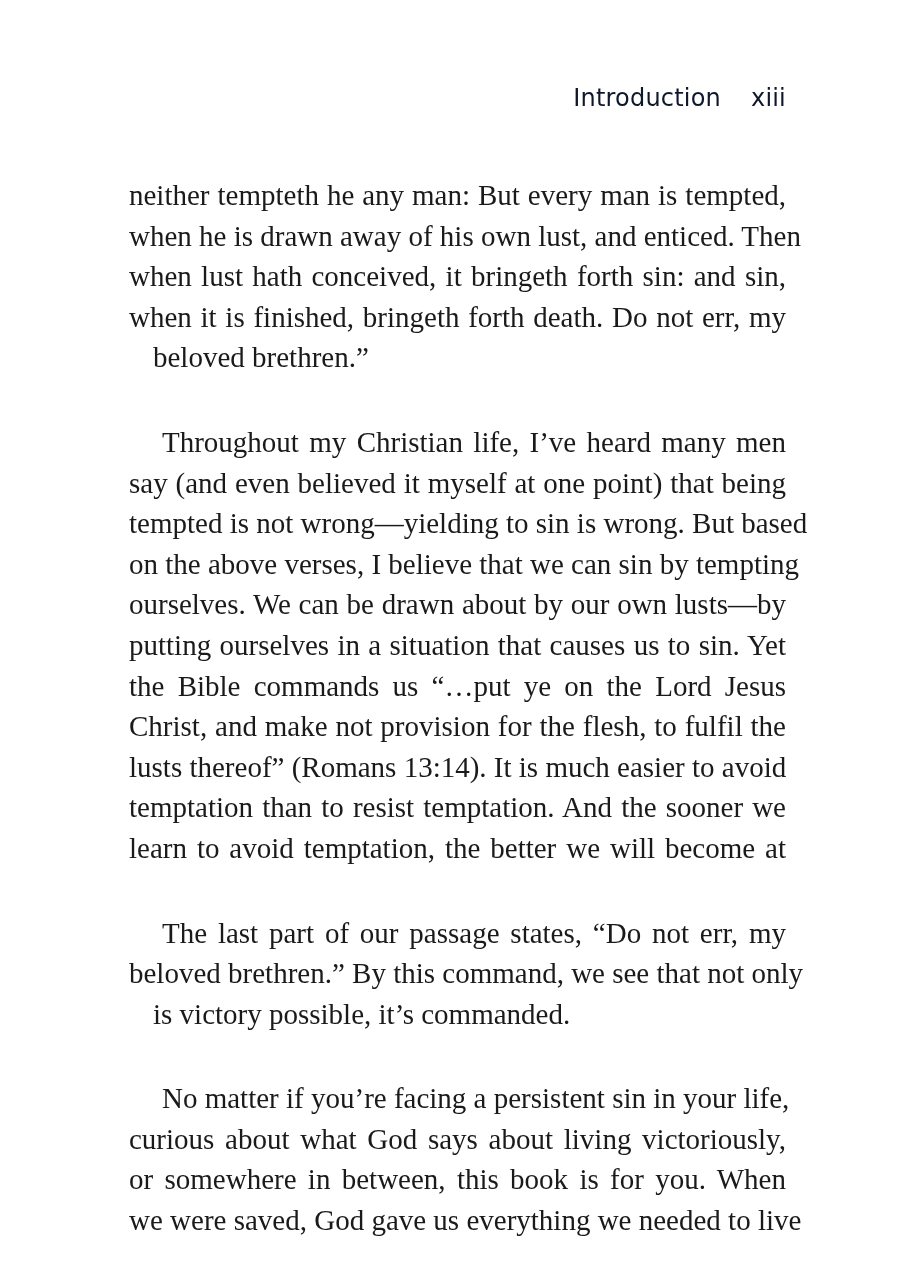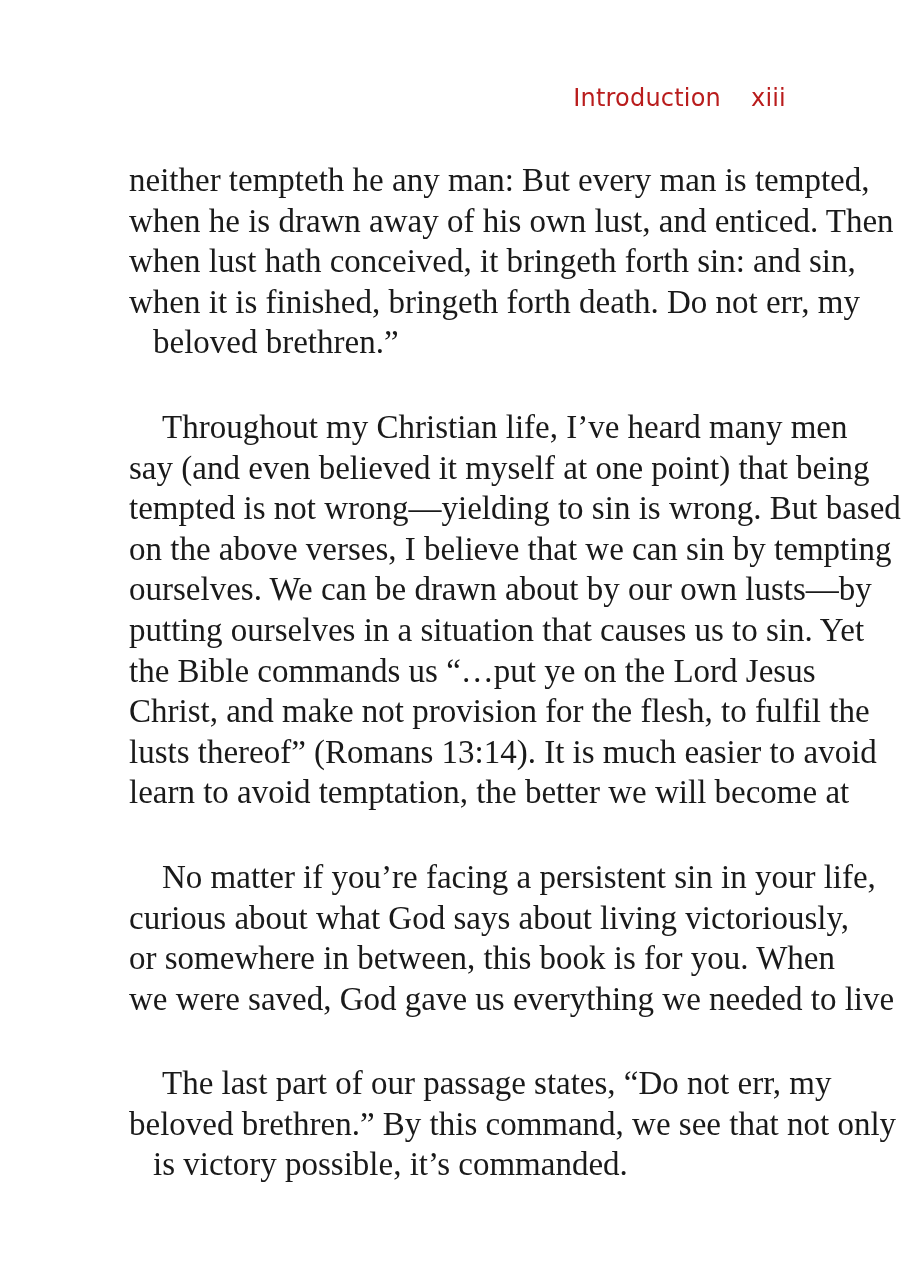--- a/index.html
+++ b/index.html
@@ -1,25 +1,25 @@
 <!DOCTYPE html>
 <html><head>
 <meta charset="utf-8">
 <style>
   html, body { margin: 0; padding: 0; background: #ffffff; }
   body { width: 914px; height: 1280px; position: relative; overflow: hidden; color: #1a1a1a; }
   .running-head {
     position: absolute; top: 84px; right: 128px;
     font-family: "DejaVu Sans", sans-serif; font-size: 24px; letter-spacing: 0.2px;
-    color: #b91c1c; white-space: nowrap;
+    color: #0f172a; white-space: nowrap;
   }
   .running-head .folio { margin-left: 30px; }
   .body-text {
-    position: absolute; left: 129px; top: 160px; width: 657px;
-    font-family: "Liberation Serif", serif; font-size: 33px; line-height: 40.6px;
+    position: absolute; left: 129px; top: 175px; width: 657px;
+    font-family: "Liberation Serif", serif; font-size: 29px; line-height: 40.6px;
   }
   .line {
     display: block; height: 40.6px; white-space: nowrap;
     text-align: justify; text-align-last: justify;
   }
   .line.last { text-align-last: left; margin-left: 24px; }
   .line.indent { text-indent: 33px; margin-top: 44px; }
 </style>
 </head>
 <body>
@@ -41,28 +41,29 @@
   <div>
     <span class="line indent">Throughout my Christian life, I’ve heard many men</span>
     <span class="line">say (and even believed it myself at one point) that being</span>
     <span class="line">tempted is not wrong—yielding to sin is wrong. But based</span>
     <span class="line">on the above verses, I believe that we can sin by tempting</span>
     <span class="line">ourselves. We can be drawn about by our own lusts—by</span>
     <span class="line">putting ourselves in a situation that causes us to sin. Yet</span>
     <span class="line">the Bible commands us “…put ye on the Lord Jesus</span>
     <span class="line">Christ, and make not provision for the flesh, to fulfil the</span>
     <span class="line">lusts thereof” (Romans 13:14). It is much easier to avoid</span>
+    <span class="line">temptation than to resist temptation. And the sooner we</span>
     <span class="line">learn to avoid temptation, the better we will become at</span>
+  </div>
+
+  <div>
+    <span class="line indent">The last part of our passage states, “Do not err, my</span>
+    <span class="line">beloved brethren.” By this command, we see that not only</span>
+    <span class="line last">is victory possible, it’s commanded.</span>
   </div>
 
   <div>
     <span class="line indent">No matter if you’re facing a persistent sin in your life,</span>
     <span class="line">curious about what God says about living victoriously,</span>
     <span class="line">or somewhere in between, this book is for you. When</span>
     <span class="line">we were saved, God gave us everything we needed to live</span>
   </div>
-
-  <div>
-    <span class="line indent">The last part of our passage states, “Do not err, my</span>
-    <span class="line">beloved brethren.” By this command, we see that not only</span>
-    <span class="line last">is victory possible, it’s commanded.</span>
-  </div>
 </div>
 
 </body></html>

